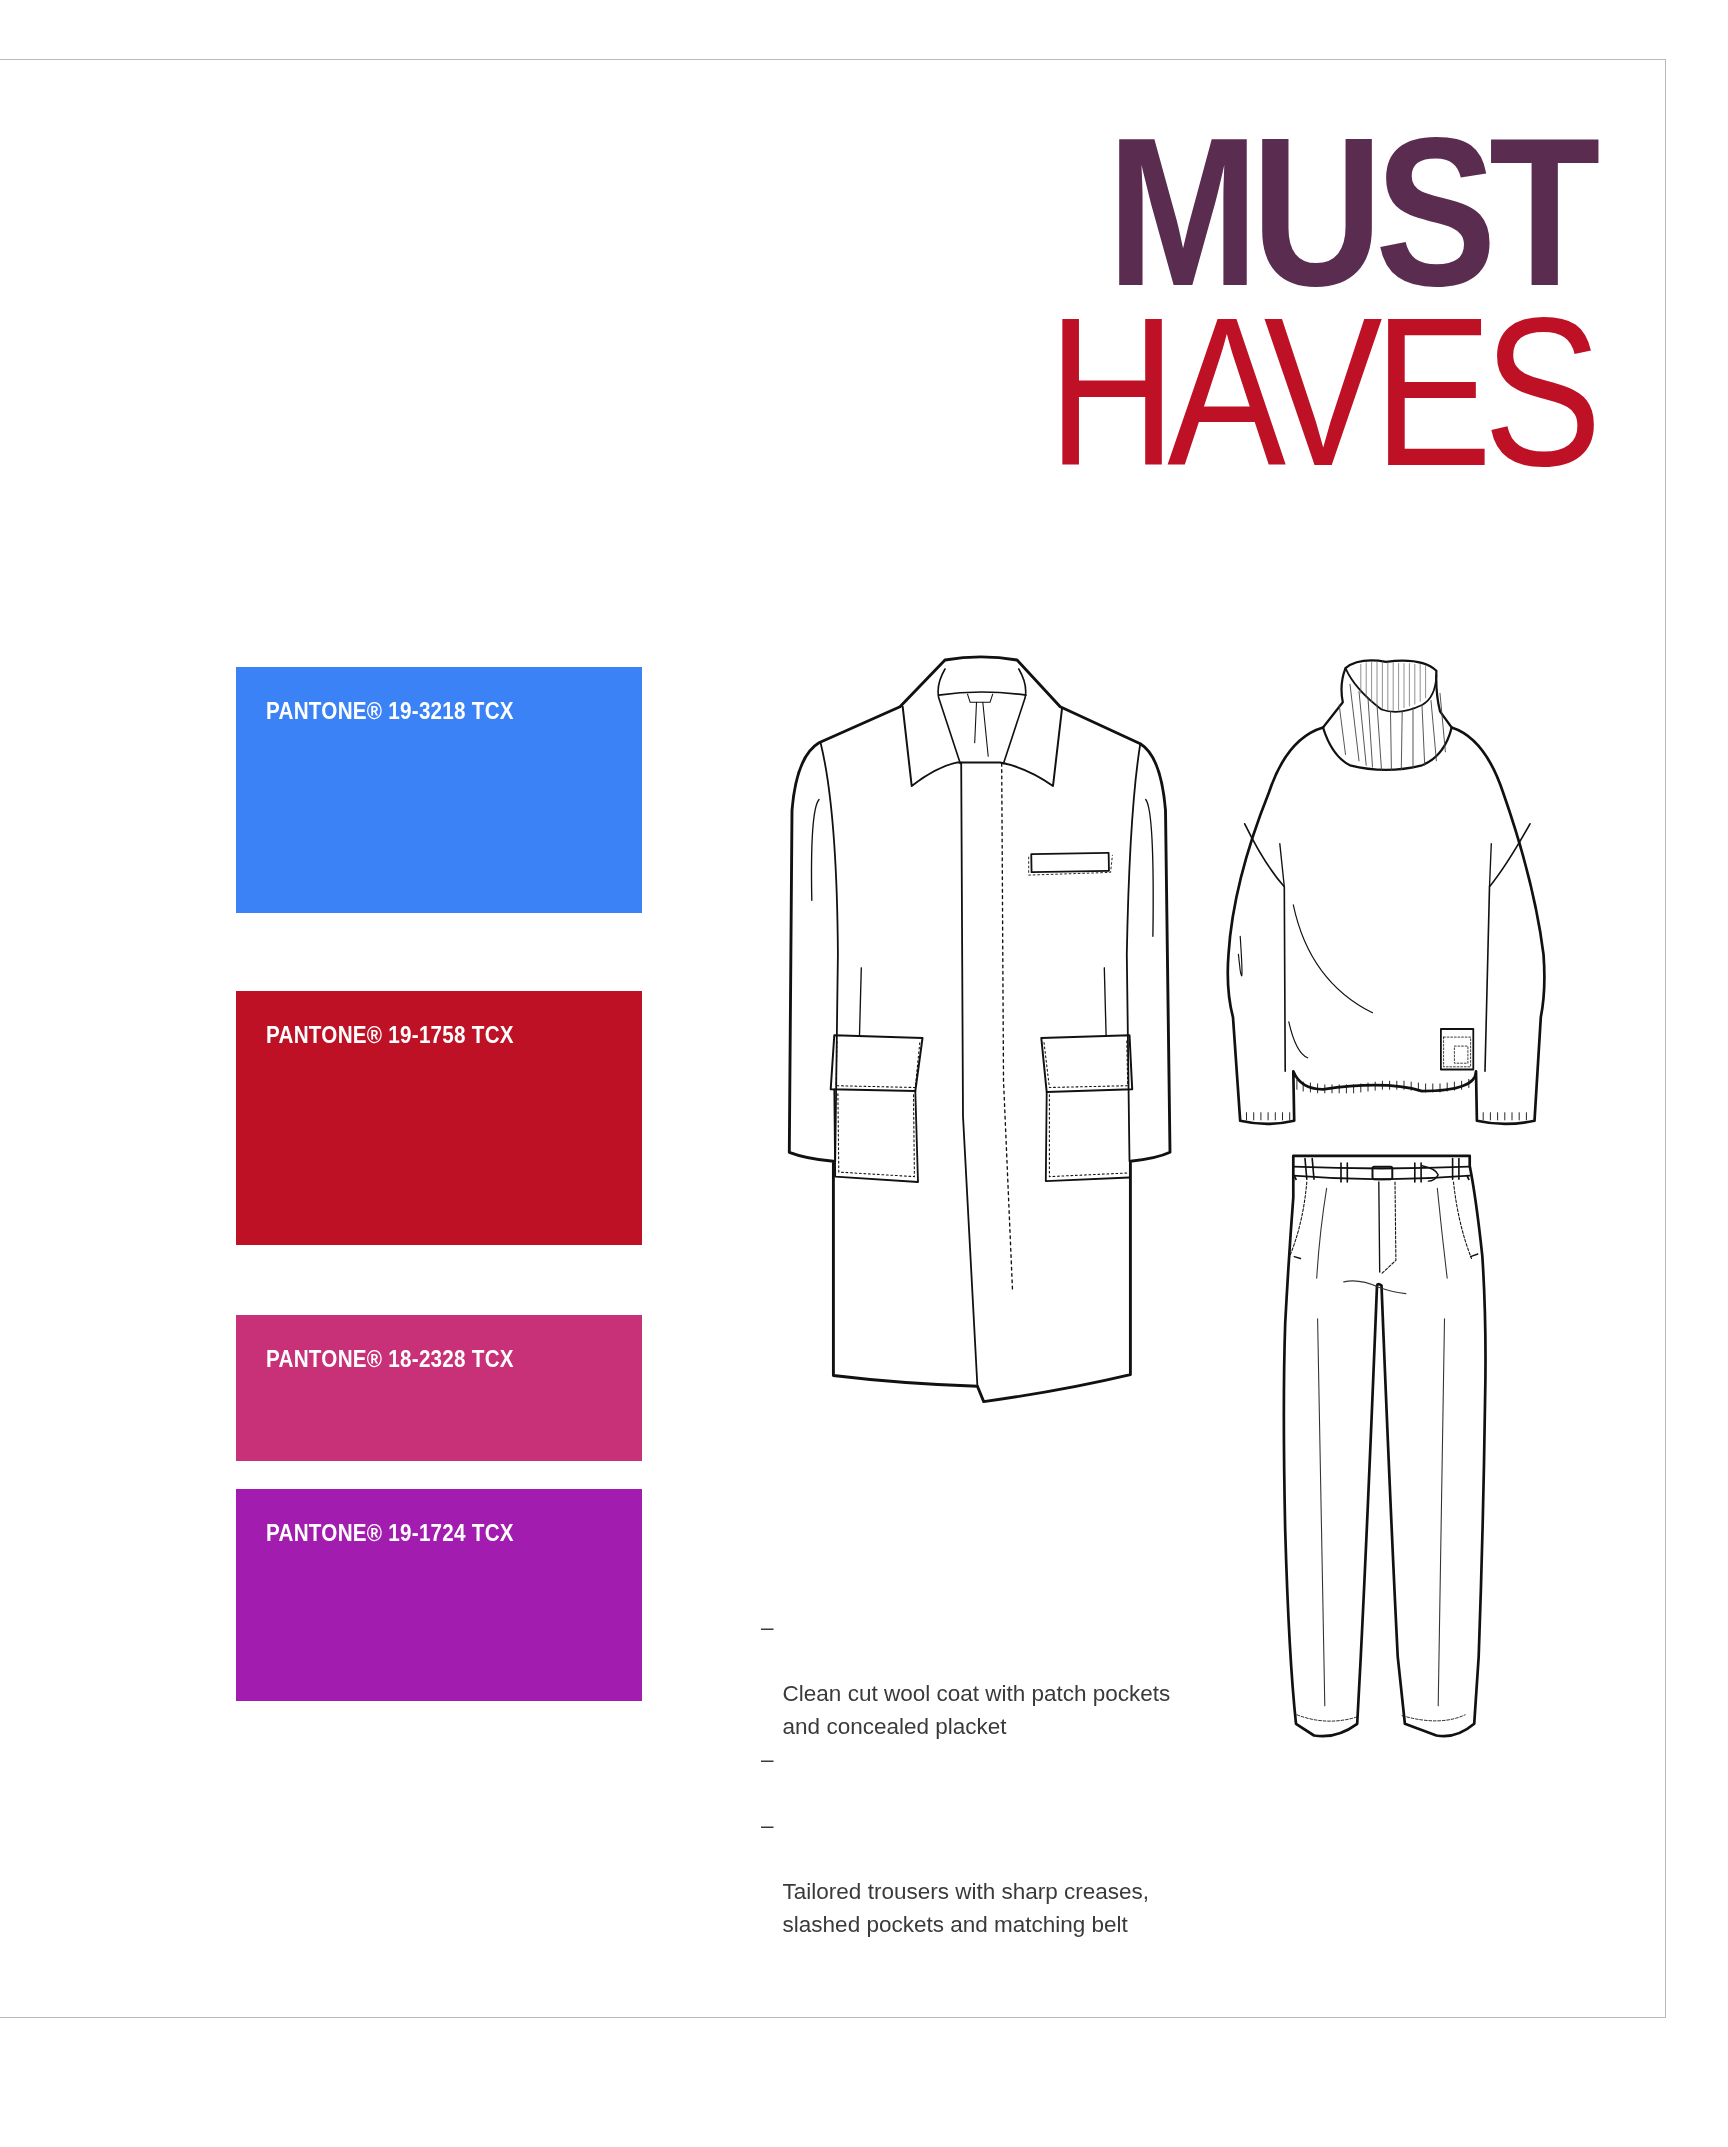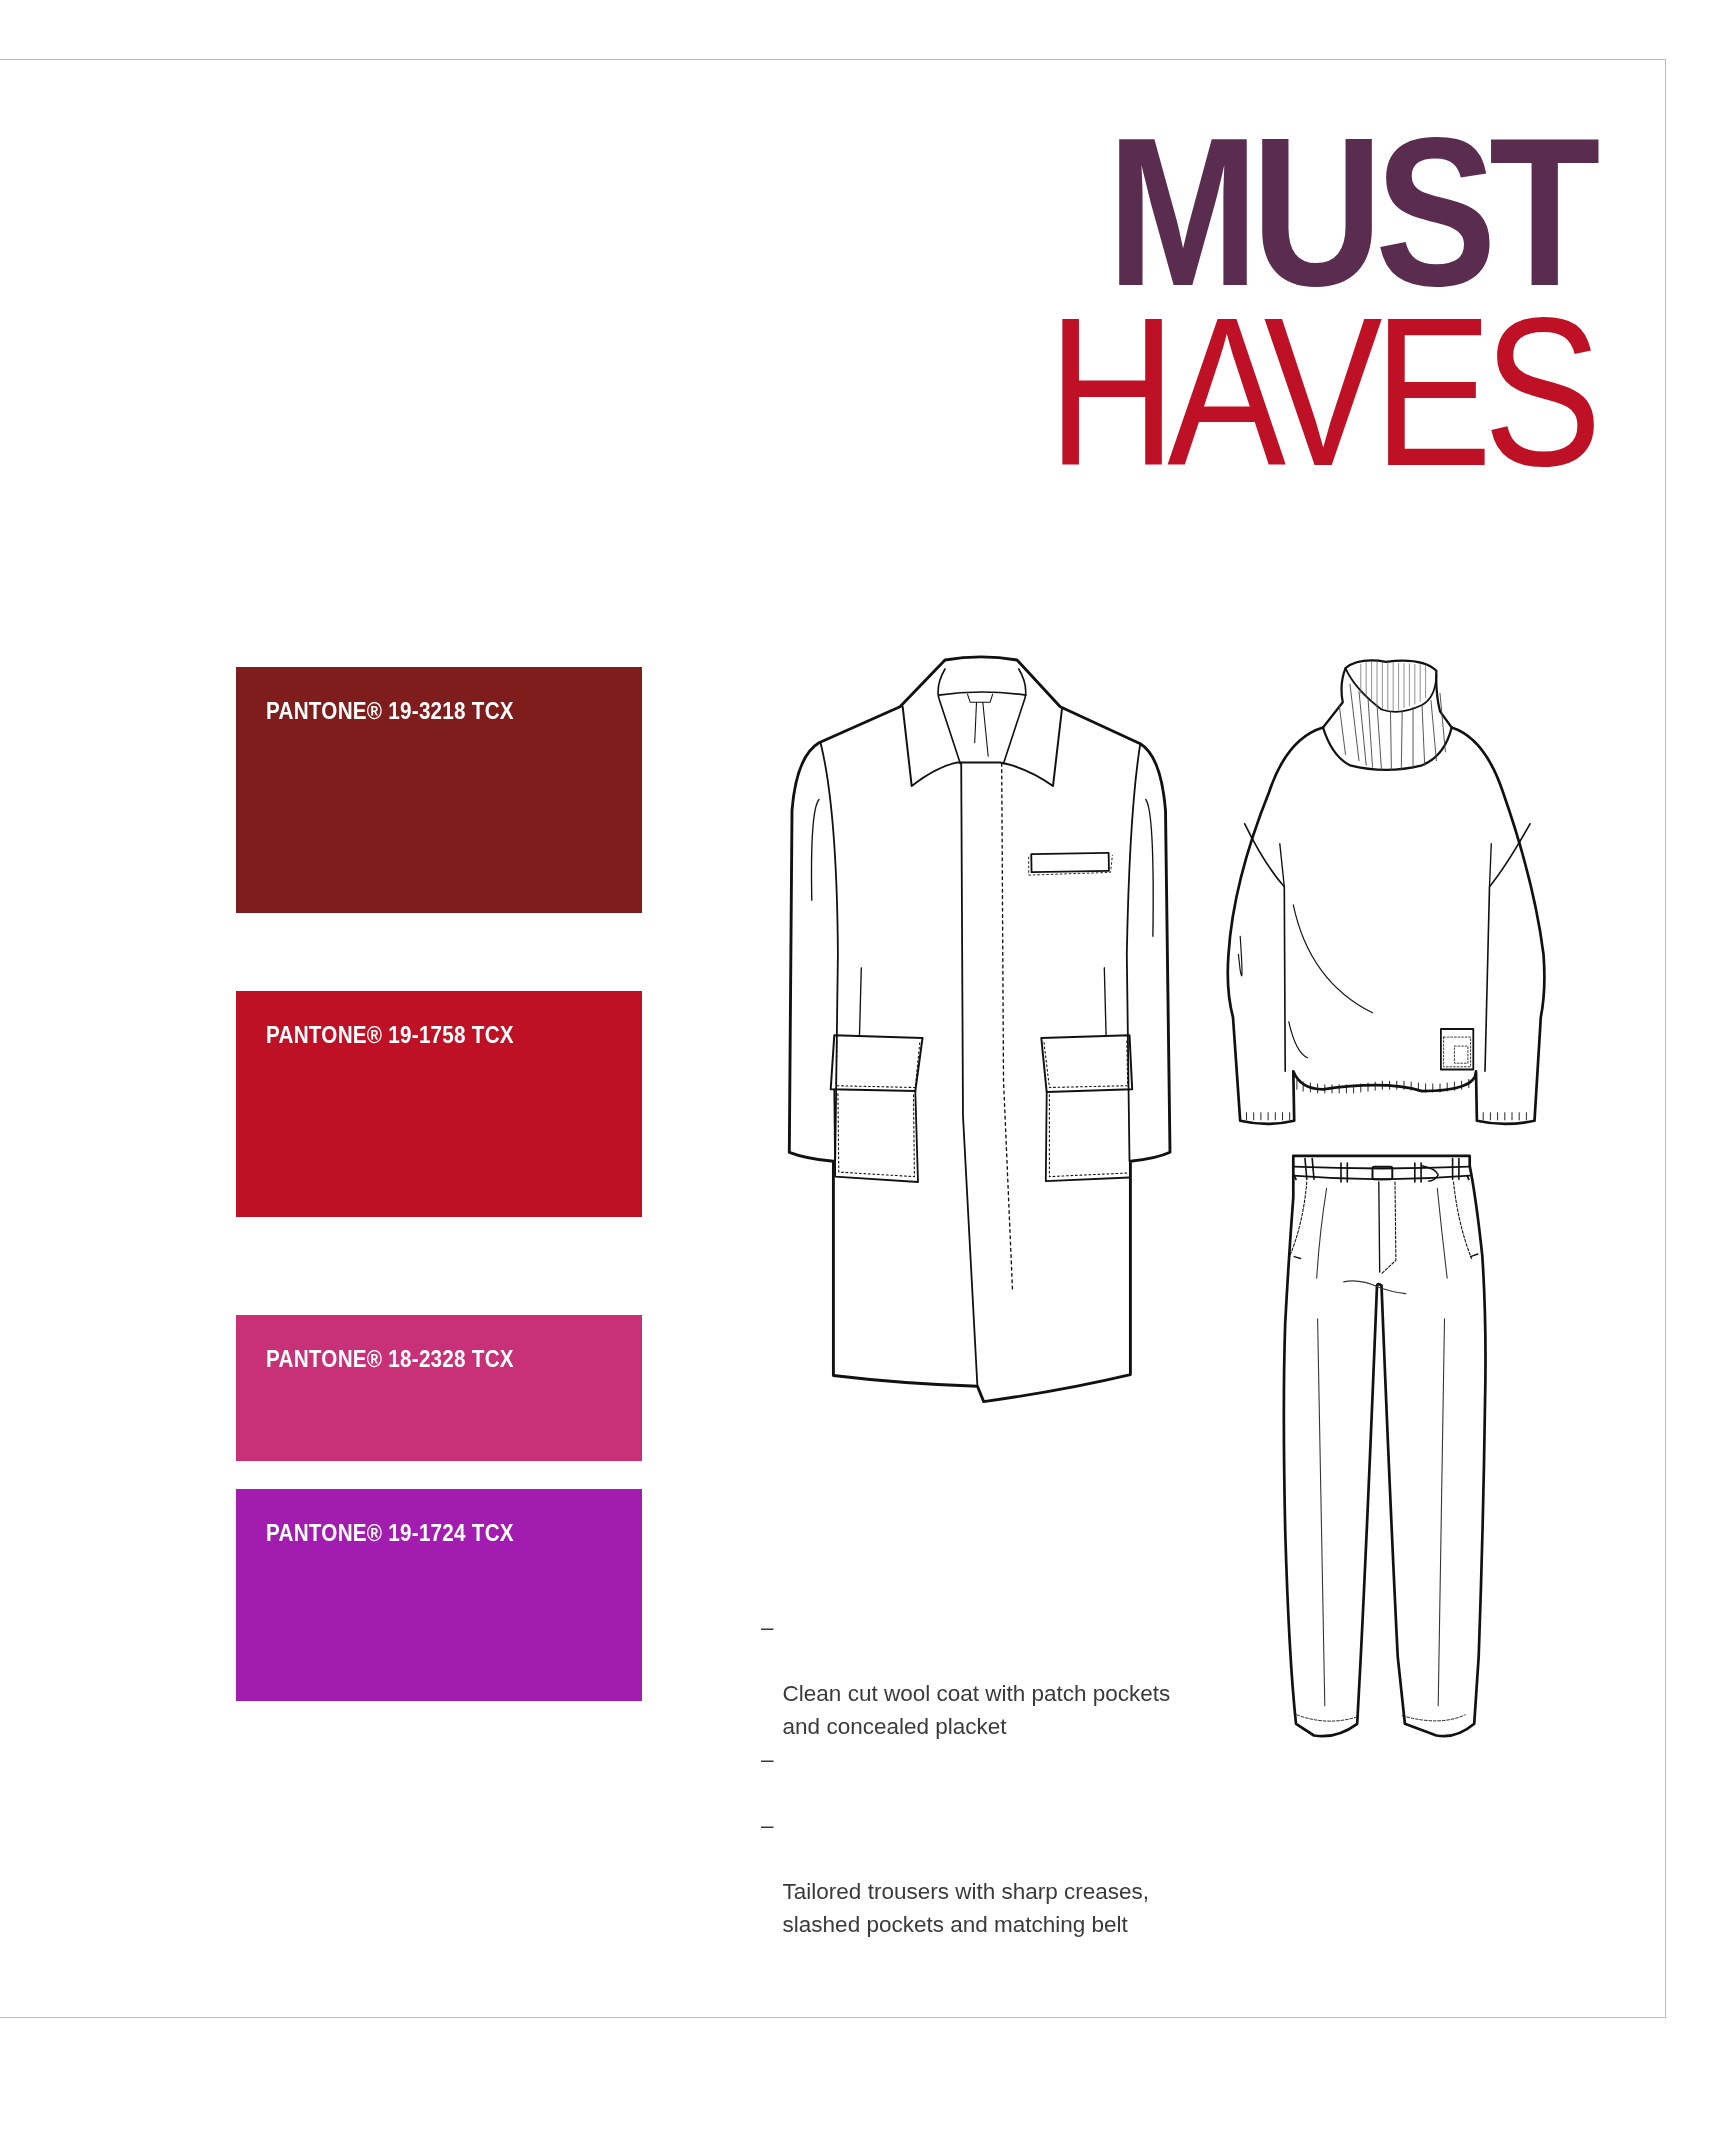--- a/index.html
+++ b/index.html
@@ -16,24 +16,24 @@
   .desc-dash { position:absolute; left:0; top:0; }
 </style>
 </head>
 <body>
 
 <div class="page-frame"></div>
 
 <div class="title title-must" style="color:#5a2c4f">MUST</div>
 <div class="title title-haves" style="color:#be1126">HAVES</div>
 
-<div class="swatch" style="top:667px;height:246px;background:#7f1d1d">
+<div class="swatch" style="top:667px;height:246px;background:#3b82f6">
   <span class="swatch-label">PANTONE® 19-3218 TCX</span>
 </div>
-<div class="swatch" style="top:991px;height:226px;background:#be1126">
+<div class="swatch" style="top:991px;height:254px;background:#be1126">
   <span class="swatch-label">PANTONE® 19-1758 TCX</span>
 </div>
 <div class="swatch" style="top:1315px;height:146px;background:#c83177">
   <span class="swatch-label">PANTONE® 18-2328 TCX</span>
 </div>
 <div class="swatch" style="top:1489px;height:212px;background:#a21caf">
   <span class="swatch-label">PANTONE® 19-1724 TCX</span>
 </div>
 
 <svg class="illustration" width="1728" height="2148" viewBox="0 0 1920 2386" fill="none" stroke="#111" stroke-linejoin="round" stroke-linecap="round">

